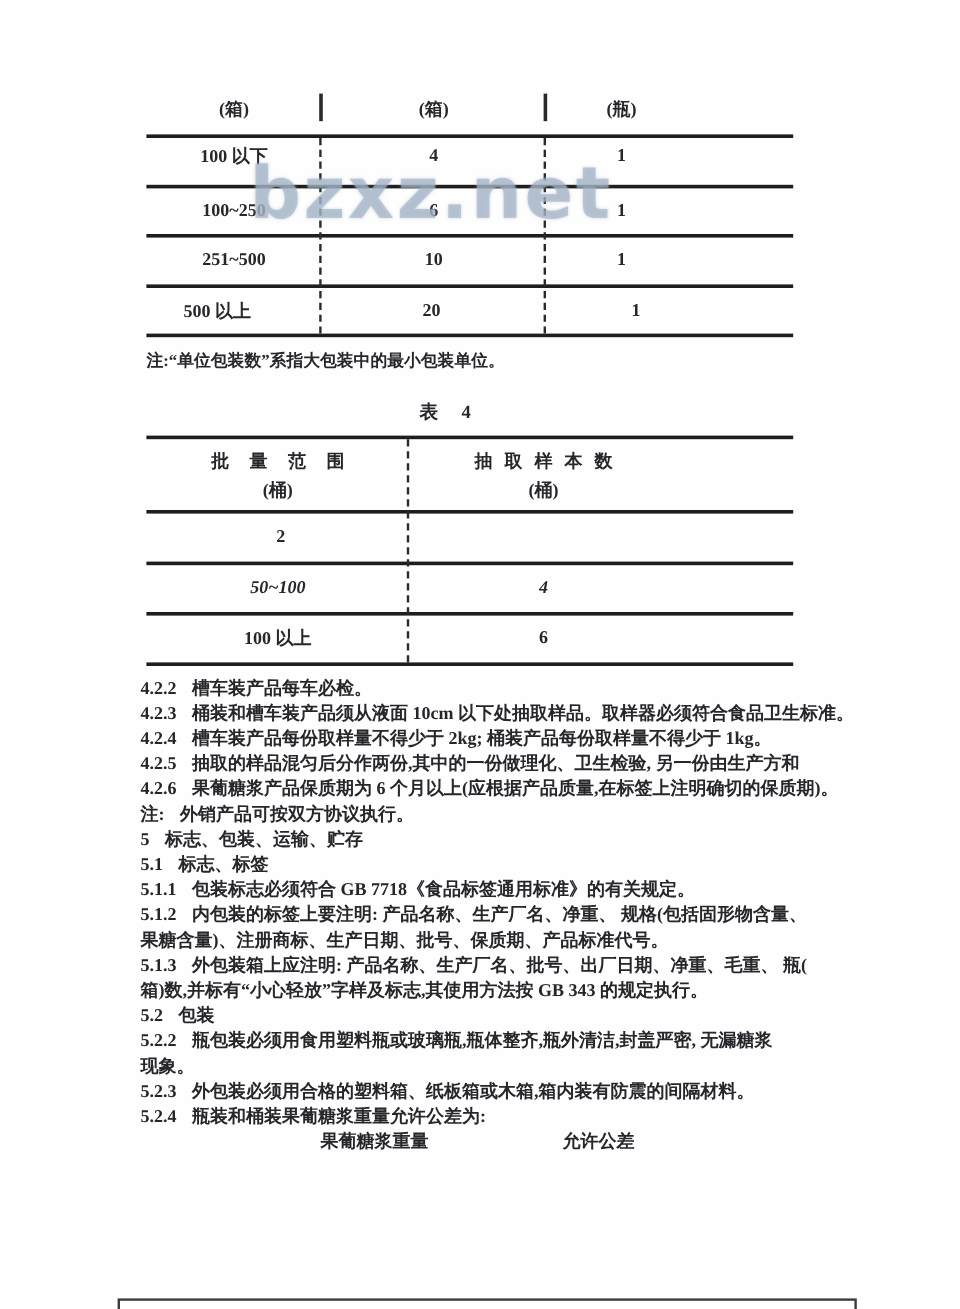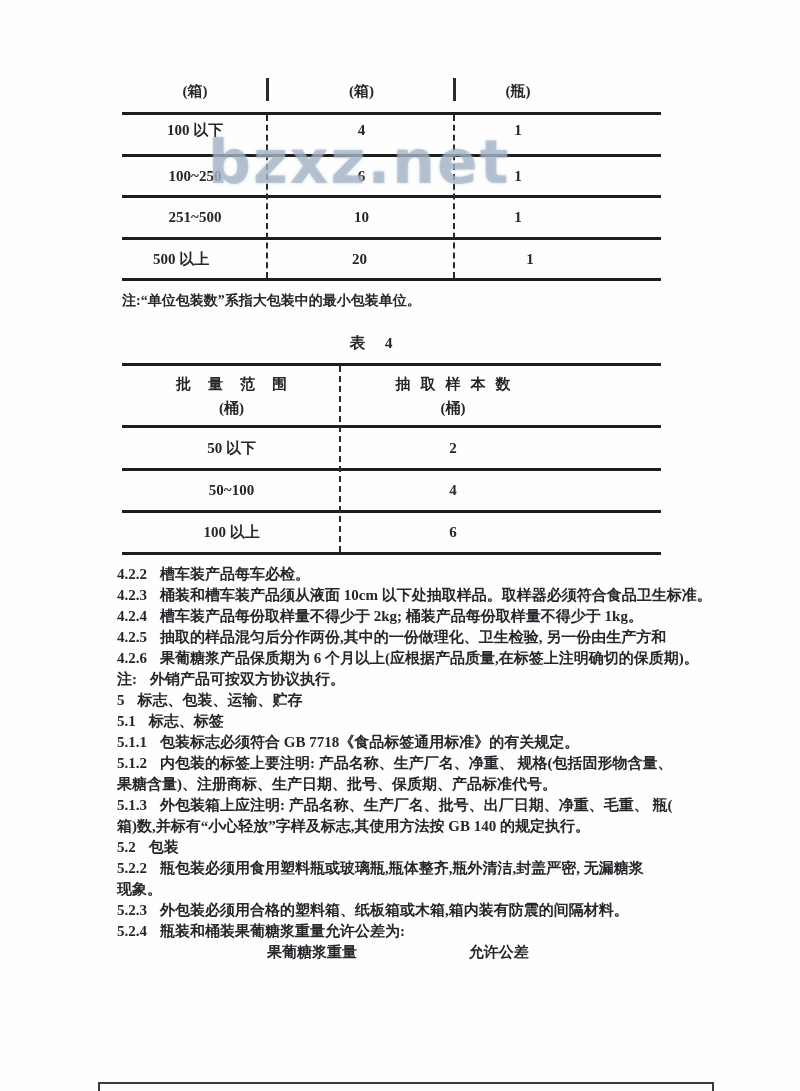--- a/index.html
+++ b/index.html
@@ -102,24 +102,23 @@
     <div class="trow" style="top:8px;height:26px;">
       <div class="c1-4"><span class="hdr-spaced1">批量范围</span></div>
       <div class="c2-4"><span class="hdr-spaced2">抽取样本数</span></div>
     </div>
     <div class="trow" style="top:33px;height:24px;">
       <div class="c1-4">(桶)</div>
       <div class="c2-4">(桶)</div>
     </div>
 
     <div class="trow" style="top:65px;height:40px;">
-      <div class="c1-4">50 以下</div>
       <div class="c2-4">2</div>
     </div>
-    <div class="trow" style="top:108px;height:39px;">
+    <div class="trow" style="top:108px;height:39px;font-style:italic;">
       <div class="c1-4">50~100</div>
       <div class="c2-4">4</div>
     </div>
     <div class="trow" style="top:150px;height:39px;">
       <div class="c1-4">100 以上</div>
       <div class="c2-4">6</div>
     </div>
   </div>
 
   <div class="clauses">
@@ -128,21 +127,21 @@
     <div class="line"><span class="num">4.2.4</span><span>槽车装产品每份取样量不得少于 2kg; 桶装产品每份取样量不得少于 1kg。</span></div>
     <div class="line"><span class="num">4.2.5</span><span>抽取的样品混匀后分作两份,其中的一份做理化、卫生检验, 另一份由生产方和</span></div>
     <div class="line"><span class="num">4.2.6</span><span>果葡糖浆产品保质期为 6 个月以上(应根据产品质量,在标签上注明确切的保质期)。</span></div>
     <div class="line"><span class="num">注:</span><span>外销产品可按双方协议执行。</span></div>
     <div class="line"><span class="num">5</span><span>标志、包装、运输、贮存</span></div>
     <div class="line"><span class="num">5.1</span><span>标志、标签</span></div>
     <div class="line"><span class="num">5.1.1</span><span>包装标志必须符合 GB 7718《食品标签通用标准》的有关规定。</span></div>
     <div class="line"><span class="num">5.1.2</span><span>内包装的标签上要注明: 产品名称、生产厂名、净重、 规格(包括固形物含量、</span></div>
     <div class="line"><span class="num"></span><span>果糖含量)、注册商标、生产日期、批号、保质期、产品标准代号。</span></div>
     <div class="line"><span class="num">5.1.3</span><span>外包装箱上应注明: 产品名称、生产厂名、批号、出厂日期、净重、毛重、 瓶(</span></div>
-    <div class="line"><span class="num"></span><span>箱)数,并标有“小心轻放”字样及标志,其使用方法按 GB 140 的规定执行。</span></div>
+    <div class="line"><span class="num"></span><span>箱)数,并标有“小心轻放”字样及标志,其使用方法按 GB 343 的规定执行。</span></div>
     <div class="line"><span class="num">5.2</span><span>包装</span></div>
     <div class="line"><span class="num">5.2.2</span><span>瓶包装必须用食用塑料瓶或玻璃瓶,瓶体整齐,瓶外清洁,封盖严密, 无漏糖浆</span></div>
     <div class="line"><span class="num"></span><span>现象。</span></div>
     <div class="line"><span class="num">5.2.3</span><span>外包装必须用合格的塑料箱、纸板箱或木箱,箱内装有防震的间隔材料。</span></div>
     <div class="line"><span class="num">5.2.4</span><span>瓶装和桶装果葡糖浆重量允许公差为:</span></div>
     <div class="line">
       <span class="tol-left">果葡糖浆重量</span>
       <span class="tol-right">允许公差</span>
     </div>
   </div>

